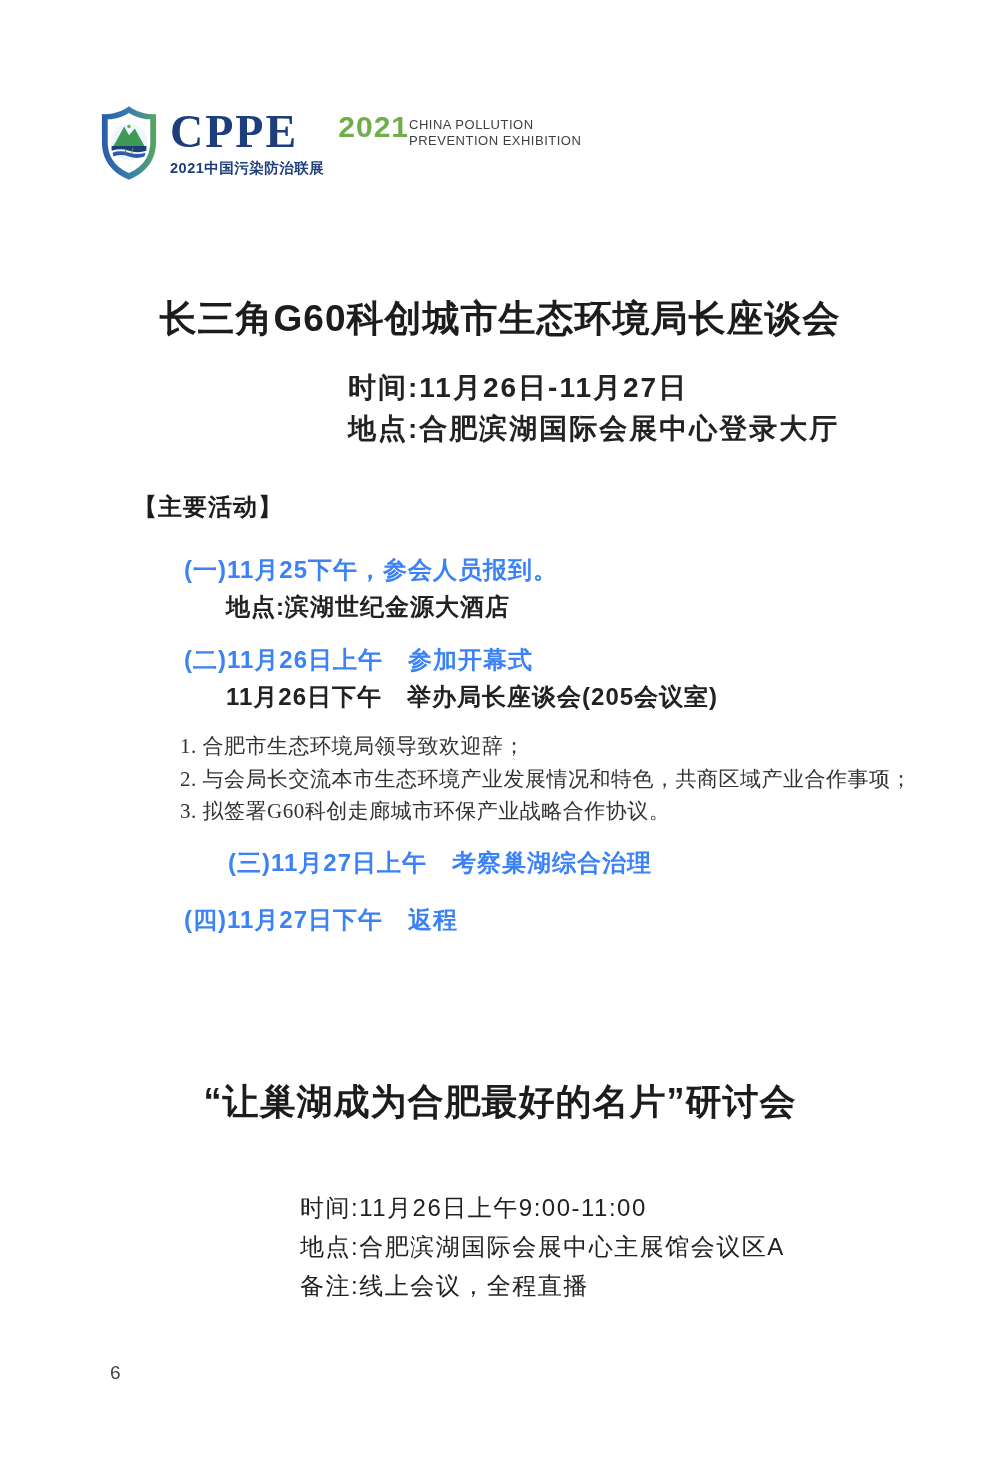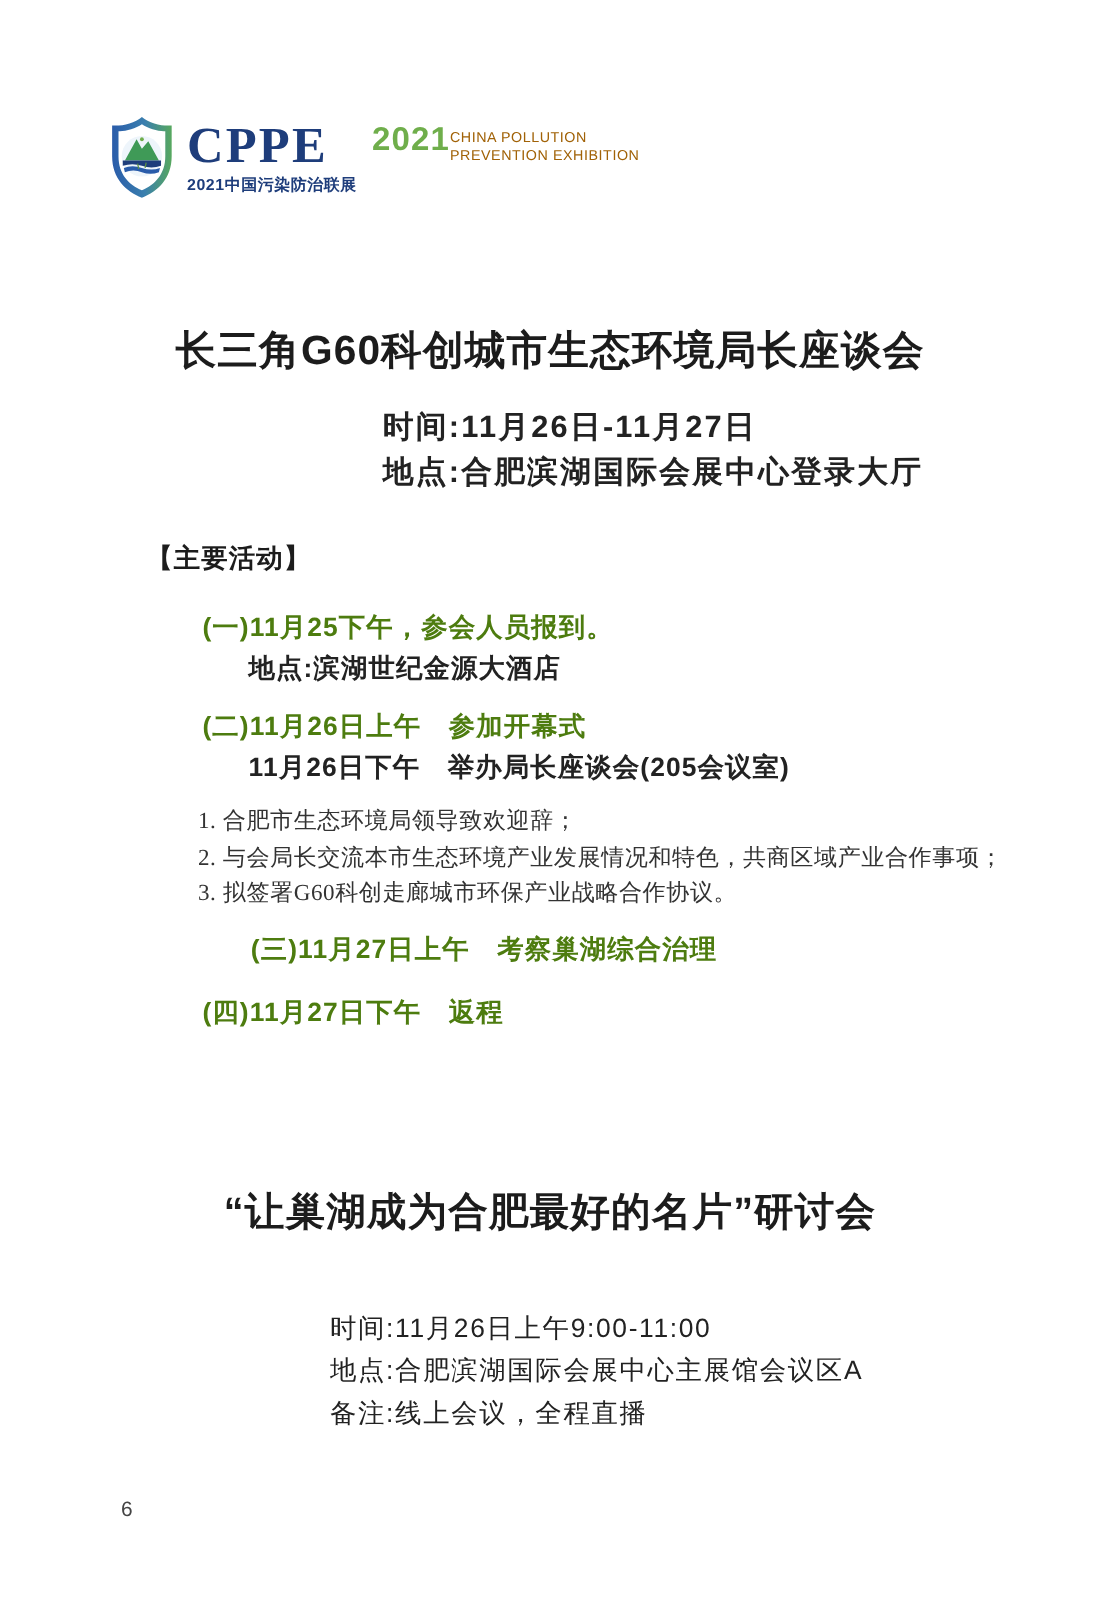--- a/index.html
+++ b/index.html
@@ -50,21 +50,21 @@
   .logo-year {
     font-weight: bold;
     font-size: 30px;
     line-height: 30px;
     color: #6fae4b;
     letter-spacing: 1px;
   }
   .logo-en {
     font-size: 13px;
     line-height: 16px;
-    color: #a16207;
+    color: #404040;
     letter-spacing: 0.5px;
     margin-top: 5px;
     white-space: nowrap;
   }
 
   
   .title1 {
     position: absolute;
     left: 0; right: 0;
     top: 246px;
@@ -114,21 +114,21 @@
   
   .activities-heading {
     position: absolute;
     left: 133px;
     top: 491px;
     font-size: 24px;
     font-weight: bold;
     color: #1c1c1c;
     letter-spacing: 1px;
   }
-  .act { position: absolute; left: 184px; font-size: 24px; font-weight: bold; color: #4d7c0f; letter-spacing: 1px; white-space: nowrap; }
+  .act { position: absolute; left: 184px; font-size: 24px; font-weight: bold; color: #3b82f6; letter-spacing: 1px; white-space: nowrap; }
   .act-sub { position: absolute; left: 226px; font-size: 24px; font-weight: bold; color: #222222; letter-spacing: 1px; white-space: nowrap; }
   .agenda {
     position: absolute;
     left: 180px;
     top: 730px;
     font-family: "Liberation Serif", "DejaVu Serif", serif;
     font-size: 21px;
     color: #333333;
     line-height: 32.5px;
     letter-spacing: 0.5px;

